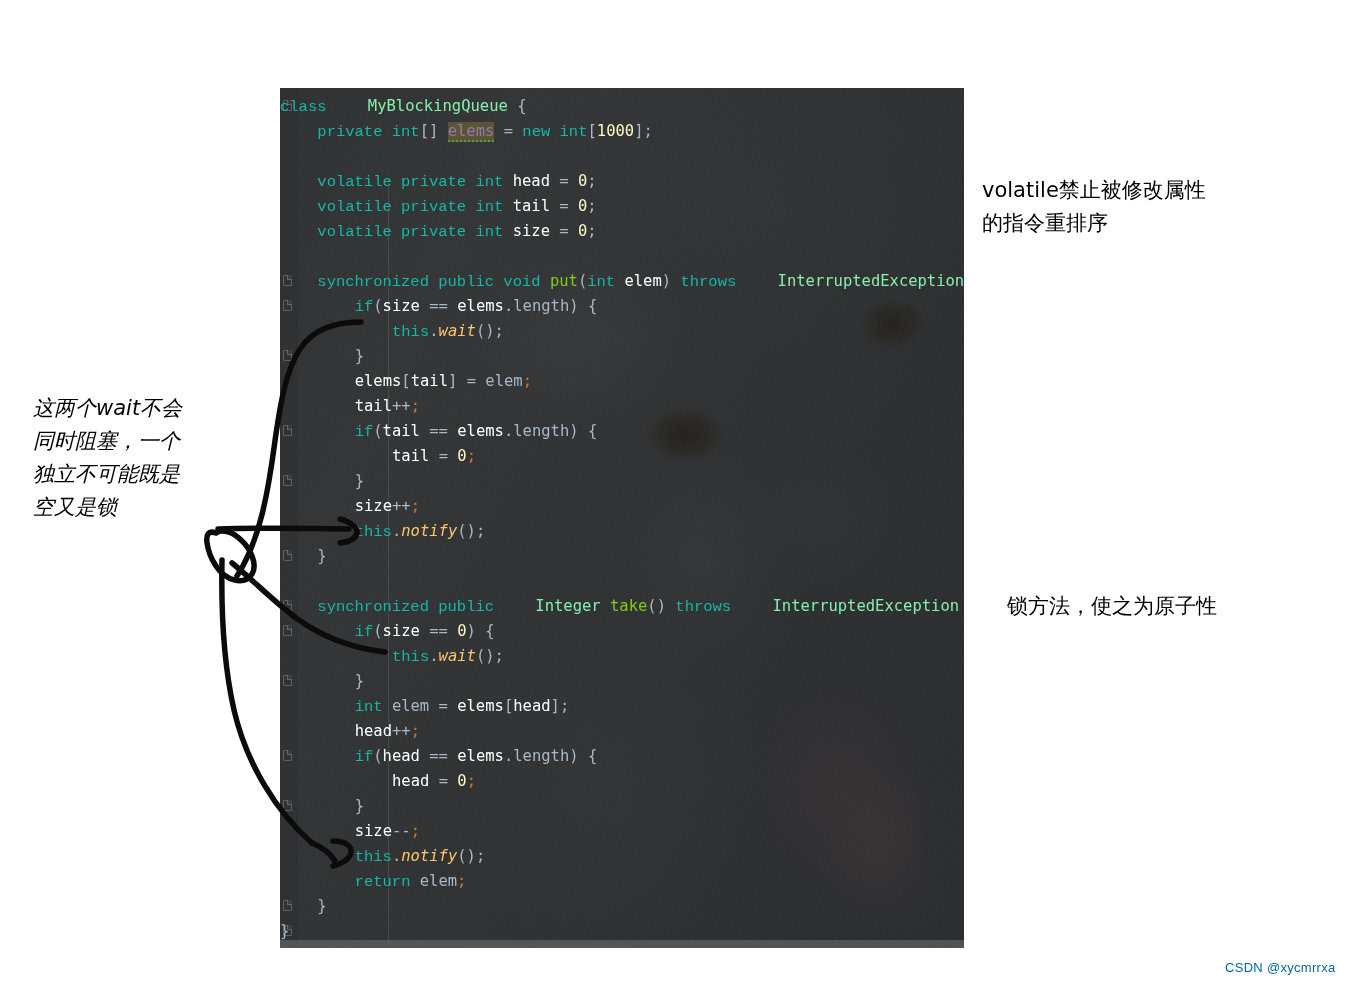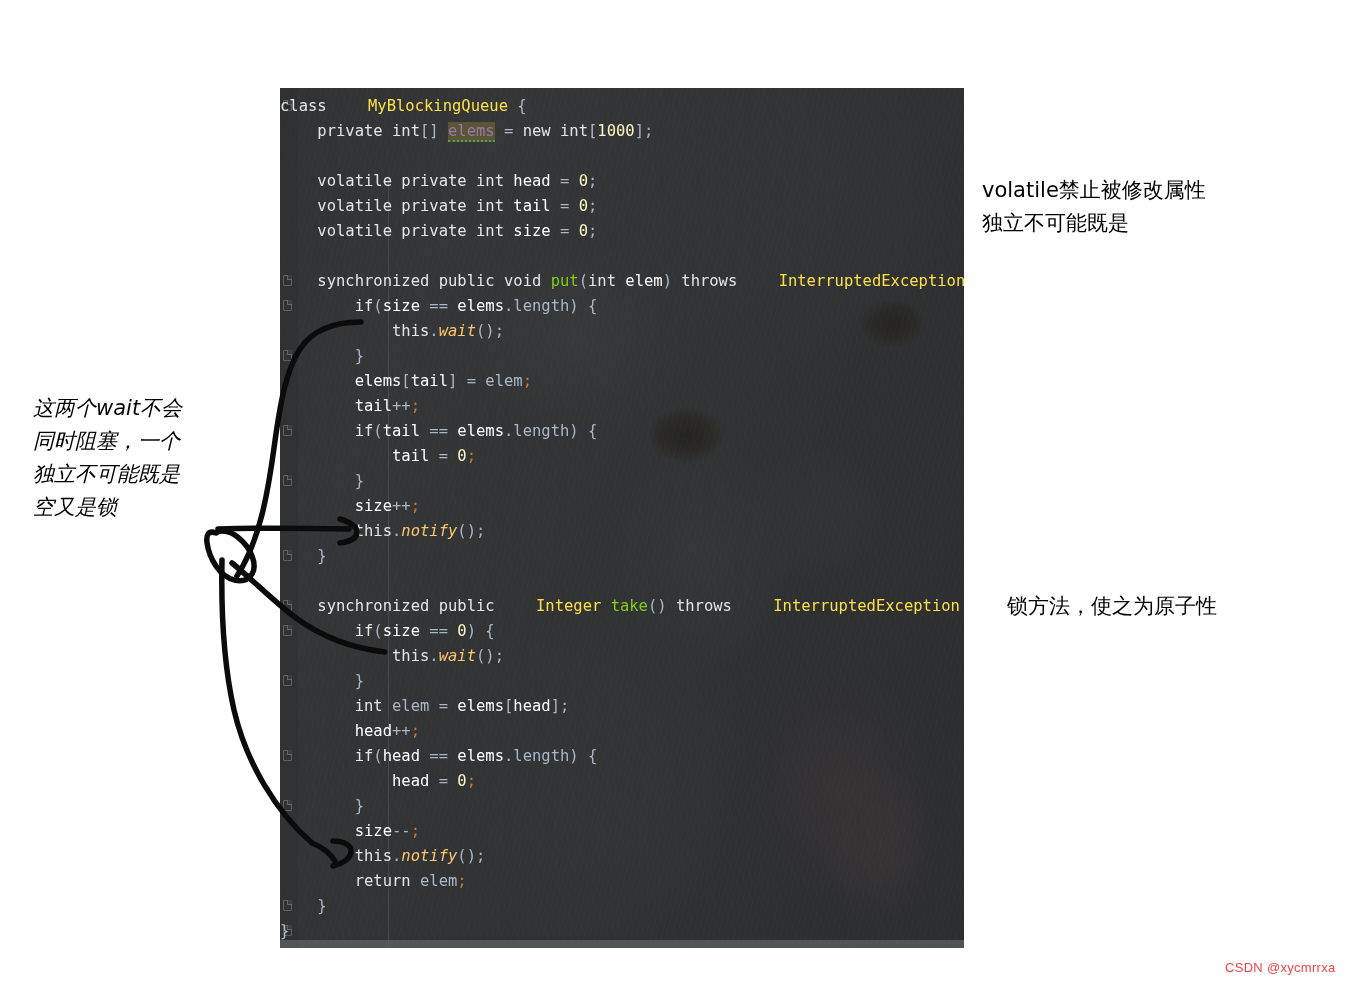--- a/index.html
+++ b/index.html
@@ -103,22 +103,22 @@
     font-size: 15.5px;
     line-height: 25px;
     white-space: pre;
     letter-spacing: 0px;
   }
   .ln {
     position: relative;
     height: 25px;
     padding-left: 0px;
   }
-  .kw      { color: #e5e5e5; }
-  .cls     { color: #fde047; padding-left: 32px; }
+  .kw      { color: #14b8a6; font-family: Liberation Mono, monospace; }
+  .cls     { color: #86efac; padding-left: 32px; }
   .plain   { color: #a9b7c6; }
   .field   { color: #ffffff; margin-top: 28px; }
   .local   { color: #a9b7c6; }
   .method  { color: #84cc16; }
   .mcall   { color: #ffc66d; font-style: italic; }
   .num     { color: #fef9c3; }
   .brace   { color: #a9b7c6; }
   .semi    { color: #cc7832; }
   .warnhl  {
     background: #5a5534;
@@ -153,21 +153,21 @@
     left: 0; top: 0;
     width: 1345px;
     height: 988px;
     pointer-events: none;
   }
 
   #watermark {
     position: absolute;
     left: 1225px;
     top: 960px;
-    color: #ef4444;
+    color: #0369a1;
     font-size: 13px;
     font-family: "Liberation Sans", sans-serif;
     letter-spacing: 0.3px;
   }
 </style>
 </head>
 <body>
 
 <div id="editor-panel">
   <div id="editor-wallpaper"></div>
@@ -214,17 +214,17 @@
     <path d="M 312 843 C 322 847 330 853 335 861"></path>
   </g>
 </svg>
 
 <div class="annotation" id="annotation-left">这两个wait不会
 同时阻塞，一个
 独立不可能既是
 空又是锁</div>
 
 <div class="annotation" id="annotation-volatile">volatile禁止被修改属性
-独立不可能既是</div>
+的指令重排序</div>
 
 <div class="annotation" id="annotation-lock">锁方法，使之为原子性</div>
 
 <div id="watermark">CSDN @xycmrrxa</div>
 
 </body></html>

